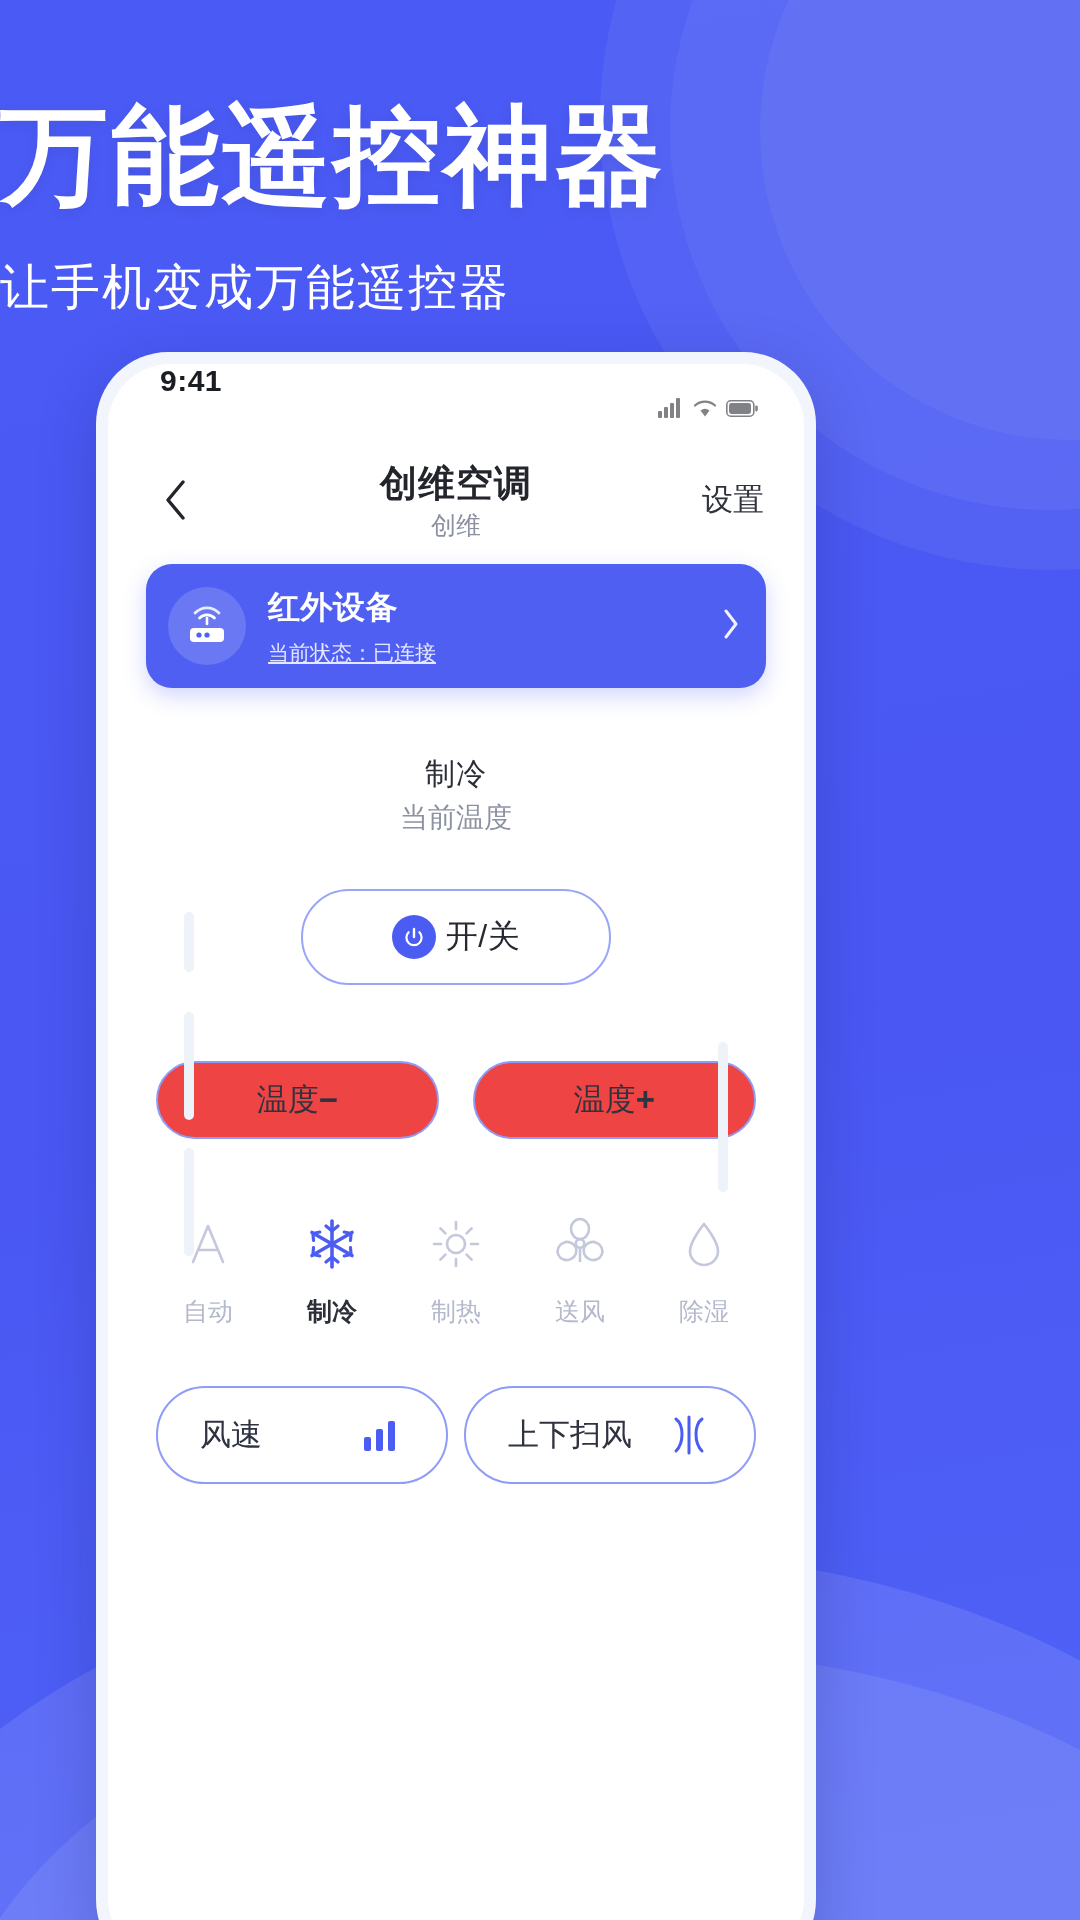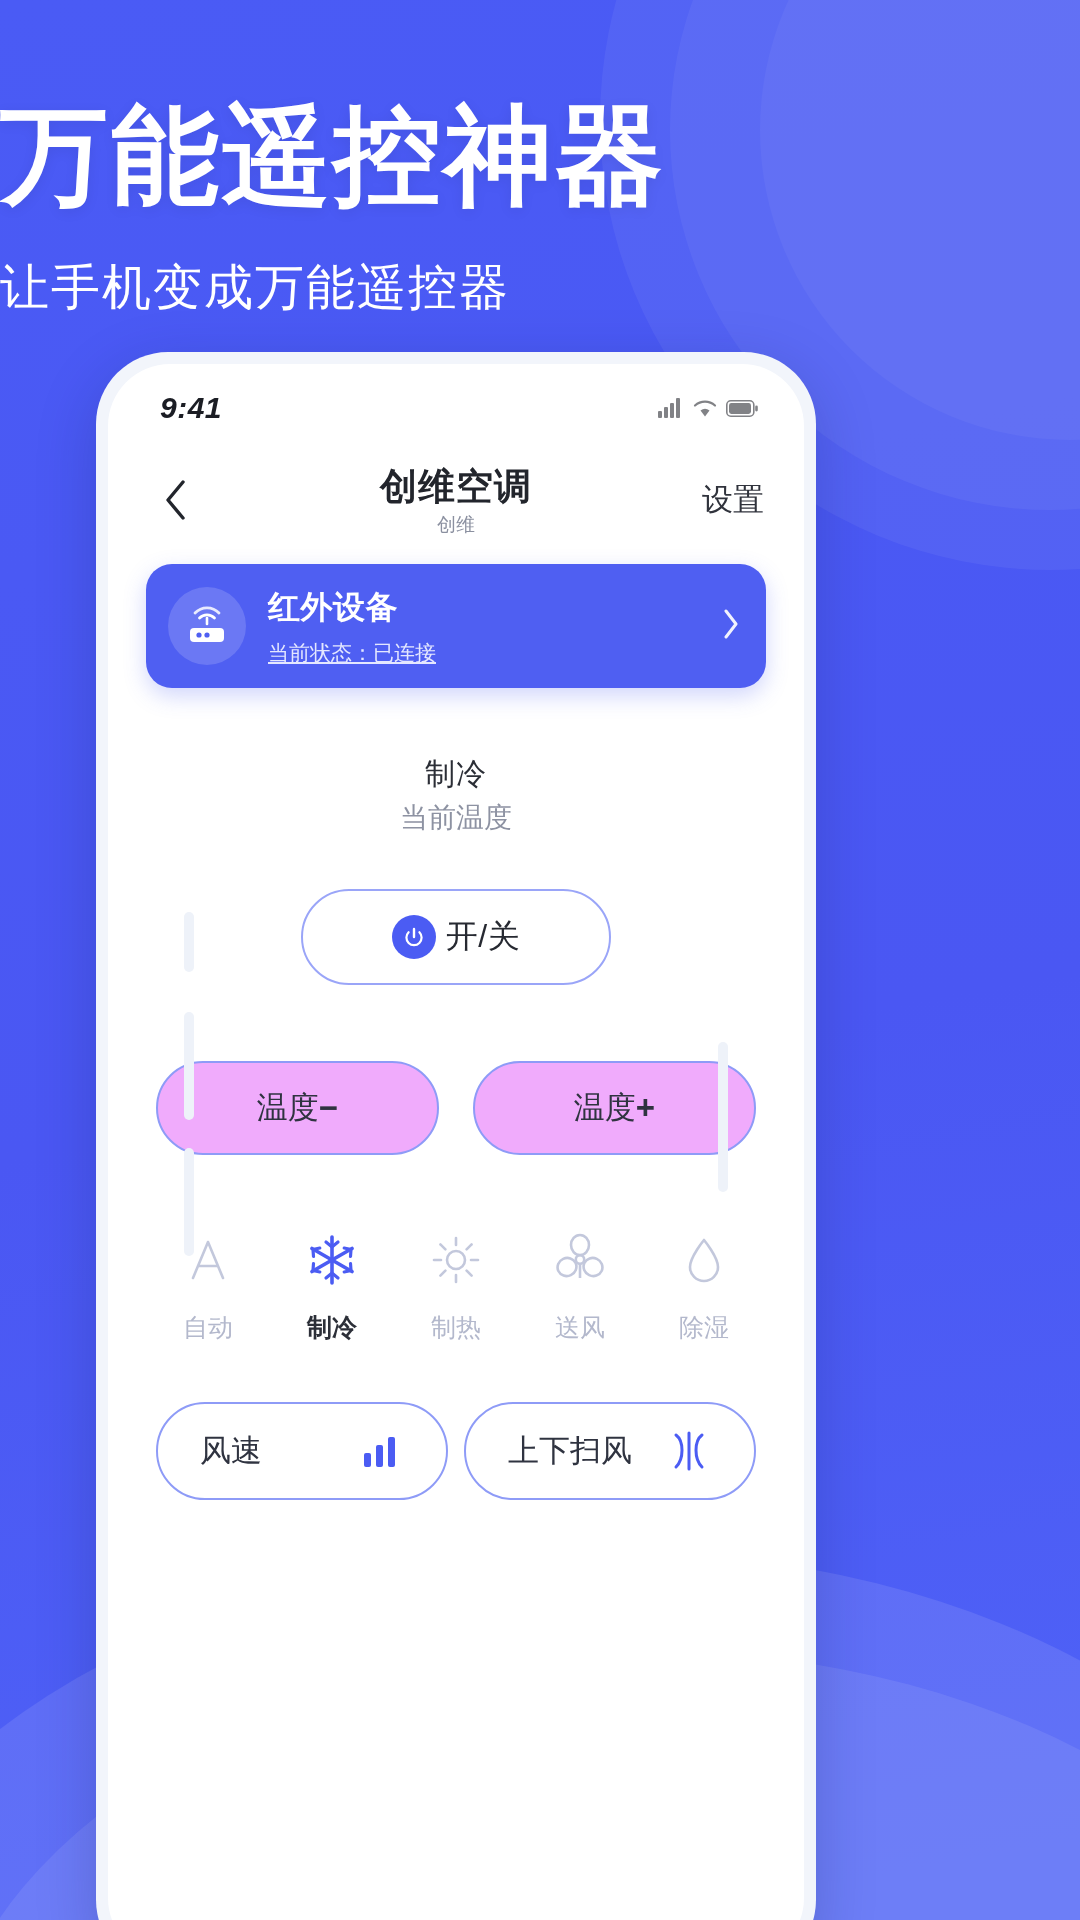--- a/index.html
+++ b/index.html
@@ -94,23 +94,22 @@
   
   .btn-side { position: absolute; background: #eef2f9; border-radius: 6px; z-index: 7; }
   .btn-mute   { left: 88px; top: 560px;  width: 10px; height: 60px;  }
   .btn-volup  { left: 88px; top: 660px;  width: 10px; height: 108px; }
   .btn-voldn  { left: 88px; top: 796px;  width: 10px; height: 108px; }
   .btn-power  { right: 88px; top: 690px; width: 10px; height: 150px; }
 
   
   .statusbar {
     height: 88px;
-    display: flex; align-items: center; justify-content: space-between;
+    display: flex; justify-content: space-between;
     padding: 0 46px 0 52px;
-    font-style: italic;
   }
   .status-time {
     font-size: 30px; font-weight: bold; color: #1b1d24;
     letter-spacing: 0.5px;
   }
   .status-icons { display: flex; align-items: center; gap: 9px; opacity: 0.55; }
   .si { display: block; }
 
   
   .navbar {
@@ -128,21 +127,21 @@
   .nav-titles {
     position: absolute; left: 0; right: 0;
     text-align: center;
     pointer-events: none;
   }
   .nav-title {
     font-size: 37px; font-weight: bold; color: #22252c;
     letter-spacing: 1px;
   }
   .nav-sub {
-    font-size: 19px; color: #8b90a0; 
+    font-size: 25px; color: #8b90a0; 
   }
   .nav-action {
     margin-left: auto;
     font-size: 31px; color: #30333c;
   }
 
   
   .ir-card-wrap { padding: 16px 38px 0 38px; }
   .ir-card {
     background: #4f5ff2;
@@ -206,25 +205,25 @@
   .power-label {
     font-size: 32px; color: #262931; font-weight: normal; letter-spacing: 0.5px;
   }
 
   
   .temp-btn-row {
     display: flex; justify-content: center; gap: 34px;
     margin-top: 76px; padding: 0 48px;
   }
   .temp-btn {
-    flex: 1; height: 94px;
+    flex: 1; height: 78px;
     border: 2px solid #8e9bf7;
     border-radius: 47px;
     display: flex; align-items: center; justify-content: center;
-    background: #f0abfc;
+    background: #ef4444;
   }
   .temp-btn-label { font-size: 31px; color: #2f3340; }
   .temp-btn-sign { font-size: 33px; color: #2f3340; font-weight: bold; }
 
   
   .mode-row {
     display: flex; justify-content: space-between;
     margin-top: 74px; padding: 0 42px; gap: 8px;
   }
   .mode-item {

